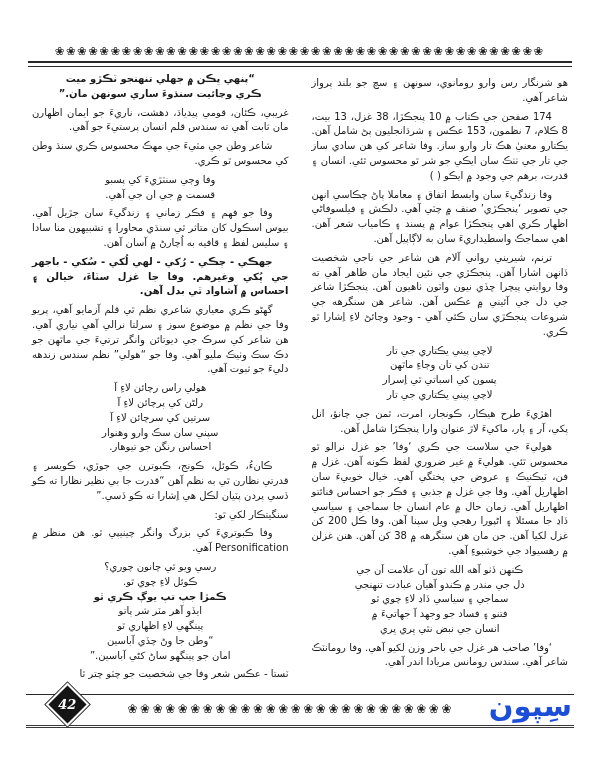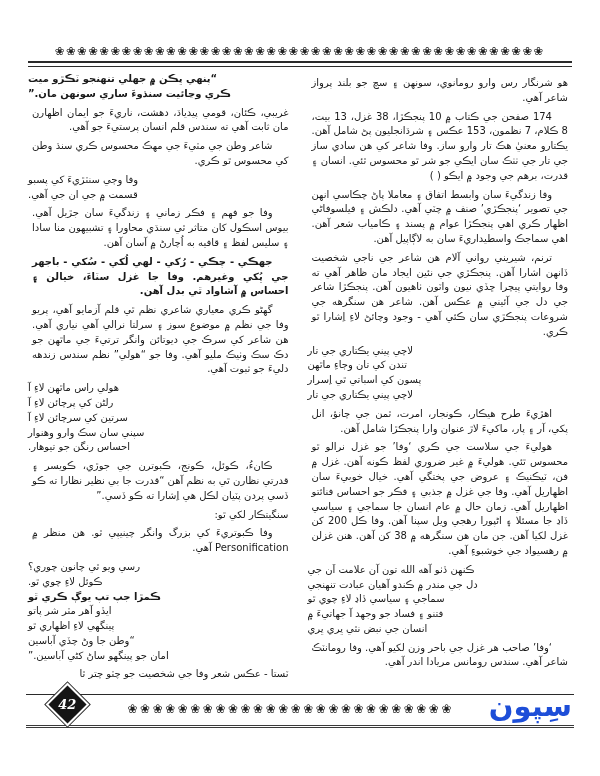--- a/index.html
+++ b/index.html
@@ -17,21 +17,21 @@
   .double-rule{height:3px;border-top:2px solid #2a2a2a;border-bottom:1px solid #2a2a2a;margin-top:3px;}
   
   .content{
     direction:rtl;display:flex;gap:15px;padding:5px 28px 0 28px;
     font-size:10px;line-height:14.8px;text-align:justify;
   }
   .col{width:50%;}
   .para{margin:4px;text-align:justify;}
   .para.indent{text-indent:16px;}
   .verse{text-align:center;}
-  .vline{text-align:left;}
+  .vline{text-align:center;}
   .bold{font-weight:bold;}
   
   .footer{
     position:absolute;left:0;right:0;bottom:48px;height:30px;
     border-top:1.5px solid #2a2a2a;border-bottom:3px double #3a3a3a;
     margin:0 26px;display:flex;align-items:center;
   }
   .diamond{
     position:absolute;left:28px;top:-4px;width:27px;height:27px;background:#151515;
     transform:rotate(45deg);display:flex;align-items:center;justify-content:center;
@@ -96,21 +96,21 @@
         <p class="para">غريبي، ڪئان، قومي پيدياڌ، دهشت، ناريءَ جو ايمان اظهارن مان ثابت آهي ته سندس قلم انسان پرستيءَ جو آهي.</p>
         <p class="para indent">شاعر وطن جي مٽيءَ جي مهڪ محسوس ڪري سنڌ وطن کي محسوس ٿو ڪري.</p>
         <div class="verse">
           <div class="vline">وفا وڄي سنٽڙيءَ کي پسبو</div>
           <div class="vline">قسمت ۾ جي ان جي آهي.</div>
         </div>
         <p class="para indent">وفا جو فهم ۽ فڪر زماني ۽ زندگيءَ سان جڙيل آهي. بيوس اسڪول کان متاثر ٿي سنڌي محاورا ۽ تشبيهون منا سادا ۽ سليس لفظ ۽ قافيه به اُچارڻ ۾ آسان آهن.</p>
         <p class="para indent bold">جهڪي - چڪي - رُکي - لهي لُکي - سُکي - باجهر جي ڀُکي وغيرهم. وفا جا غزل سٽاءَ، خيالن ۽ احساس ۾ آشاواد ٿي بدل آهن.</p>
         <p class="para indent">گهڻو ڪري معياري شاعري نظم ٿي قلم آزمايو آهي، پريو وفا جي نظم ۾ موضوع سوز ۽ سرلتا نرالي آهي نياري آهي. هن شاعر کي سرڪ جي ديوتائن وانگر ترتيءَ جي ماٿهن جو دڪ سڪ وٺيڪ مليو آهي. وفا جو “هولي” نظم سندس زندهه دليءَ جو ثبوت آهي.</p>
         <div class="verse">
-          <div class="vline">هولي راس ماٿهن لاءِ آ</div>
+          <div class="vline">هولي راس رچائن لاءِ آ</div>
           <div class="vline">رلڻن کي پرچائن لاءِ آ</div>
           <div class="vline">سرتين کي سرچائن لاءِ آ</div>
           <div class="vline">سپني سان سڪ وارو وهنوار</div>
           <div class="vline">احساس رنگن جو تيوهار.</div>
         </div>
         <p class="para indent">ڪانءُ، ڪوئل، ڪونج، ڪبوترن جي جوڙي، ڪويسر ۽ قدرتي نظارن ٿي به نظم آهن “قدرت جا بي نظير نظارا ته ڪو ڏسي پردن پٽيان لڪل هي اِشارا ته ڪو ڏسي.”</p>
         <p class="para">سنگيتڪار لکي ٿو:</p>
         <p class="para indent">وفا ڪبوتريءَ کي بزرگ وانگر چينيپي ٿو. هن منظر ۾ Personification آهي.</p>
         <div class="verse">
           <div class="vline">رسي ويو ٿي چانون چوري؟</div>

